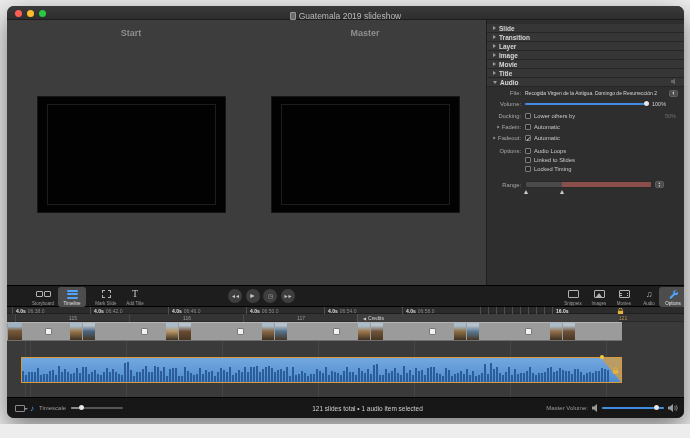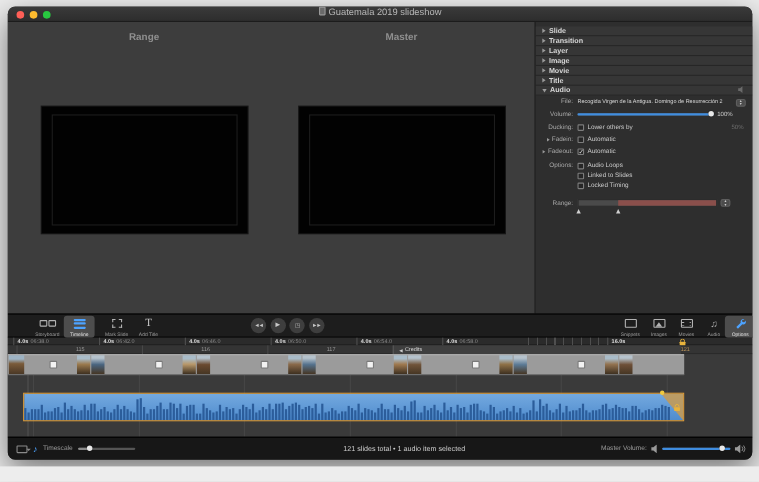--- a/index.html
+++ b/index.html
@@ -3,21 +3,21 @@
 <meta charset="utf-8">
 <style>
   * { margin:0; padding:0; box-sizing:border-box; }
   html,body { width:690px; height:438px; background:#ededed; font-family:"Liberation Sans","DejaVu Sans",sans-serif; overflow:hidden; }
   .window { position:absolute; left:7px; top:6px; width:677px; height:412px; background:#3a3a3a; border-radius:7px; overflow:hidden; box-shadow:0 10px 28px rgba(0,0,0,.5); }
 
   
   .titlebar { position:absolute; left:0; top:0; right:0; height:14px; background:linear-gradient(#3a3a3a,#2d2d2d); border-bottom:1px solid #1c1c1c; }
   .tl { position:absolute; top:3.5px; width:7px; height:7px; border-radius:50%; }
   .tl.red{ left:8px; background:#ff5f57;} .tl.yellow{ left:20px; background:#febb2e;} .tl.green{ left:32px; background:#28c840;}
-  .title-wrap{ position:absolute; left:0; right:0; top:0; height:20px; display:flex; justify-content:center; gap:3px; }
+  .title-wrap{ position:absolute; left:0; right:0; top:0; height:20px; display:flex; align-items:center; justify-content:center; gap:3px; }
   .doc-icon{ width:6px; height:8px; border:1px solid #9a9a9a; border-radius:1px; background:#6a6a6a; }
   .title-text{ font-size:8.5px; color:#b9b9b9; }
 
   
   .stage { position:absolute; left:0; top:14px; width:479px; height:265px; background:#3d3d3d; }
   .stage-label { position:absolute; top:8px; width:80px; text-align:center; font-size:9px; font-weight:bold; color:#8f8f8f; }
   #start-label{ left:84px; } #finish-label{ left:318px; }
   .canvas { position:absolute; top:77px; width:187px; height:115px; background:#020202; box-shadow:0 0 0 1px #161616; }
   #canvas-start{ left:31px; } #canvas-finish{ left:265px; }
   .canvas-inner { position:absolute; inset:7px 9px; border:1px solid #1d1d1d; }
@@ -110,21 +110,21 @@
     <div class="tl red"></div>
     <div class="tl yellow"></div>
     <div class="tl green"></div>
     <div class="title-wrap">
       <span class="doc-icon"></span>
       <span class="title-text">Guatemala 2019 slideshow</span>
     </div>
   </div>
 
   <div class="stage">
-    <div class="stage-label" id="start-label">Range</div>
+    <div class="stage-label" id="start-label">Start</div>
     <div class="stage-label" id="finish-label">Master</div>
     <div class="canvas" id="canvas-start">
         <div class="canvas-inner"></div>
       </div>
     <div class="canvas" id="canvas-finish">
         <div class="canvas-inner"></div>
       </div>
   </div>
 
   <div class="sidebar">

